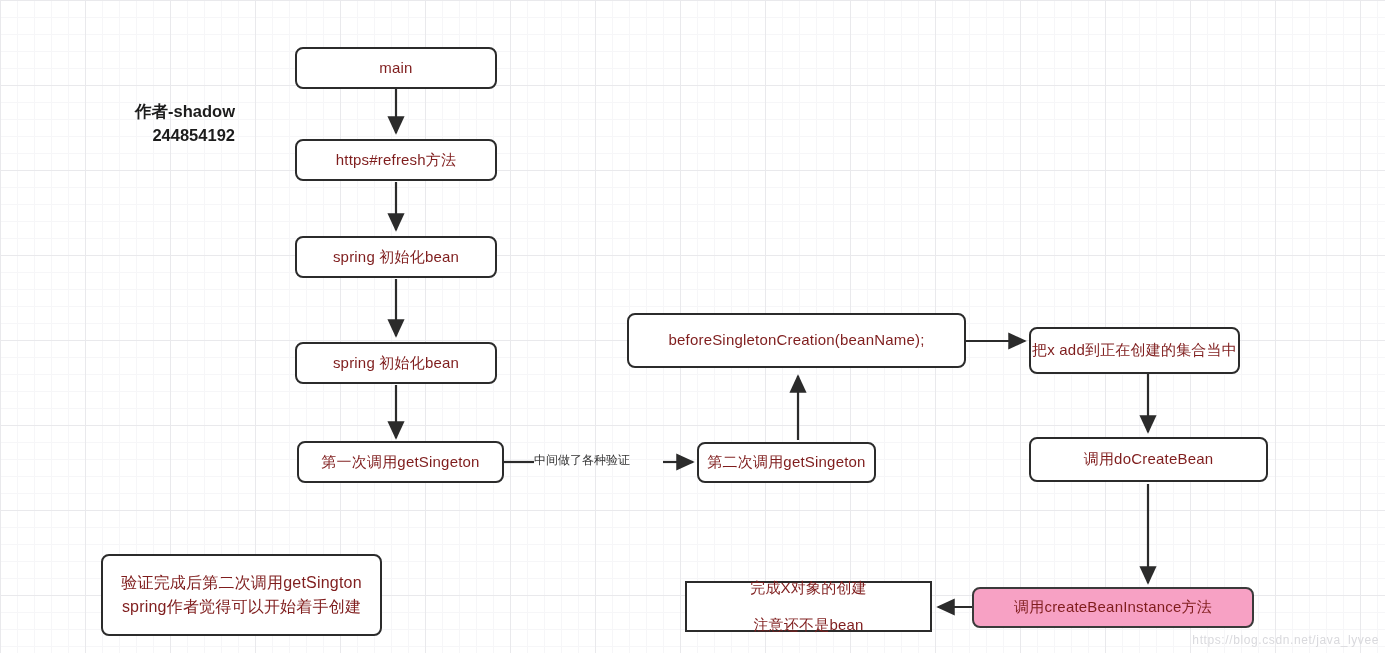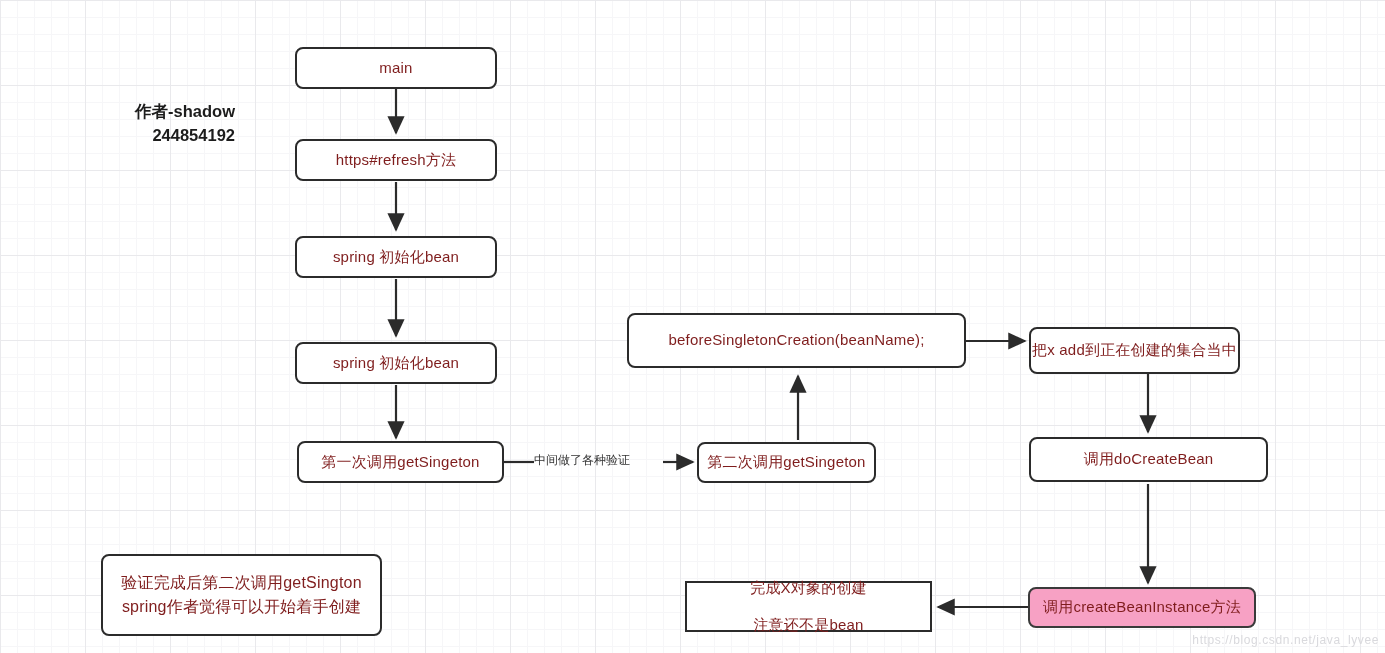--- a/index.html
+++ b/index.html
@@ -140,21 +140,21 @@
   <div class="edge-label" style="left:534px; top:452px;">中间做了各种验证</div>
 
   <div class="node" style="left:697px; top:442px; width:179px; height:41px;">第二次调用getSingeton</div>
 
   <div class="node" style="left:627px; top:313px; width:339px; height:55px;">beforeSingletonCreation(beanName);</div>
 
   <div class="node" style="left:1029px; top:327px; width:211px; height:47px;text-align:center;">把x add到正在创建的集合当中</div>
 
   <div class="node" style="left:1029px; top:437px; width:239px; height:45px;">调用doCreateBean</div>
 
-  <div class="node pink" style="left:1028px; top:587px; width:228px; height:41px;">调用createBeanInstance方法</div>
+  <div class="node pink" style="left:972px; top:587px; width:282px; height:41px;">调用createBeanInstance方法</div>
 
   <div class="node square" style="left:685px; top:581px; width:247px; height:51px; flex-direction:column;gap:16px;">
     <div>完成X对象的创建</div>
     <div>注意还不是bean</div>
   </div>
 
   <div class="node note" style="left:101px; top:554px; width:281px; height:82px; flex-direction:column;">
     <div>验证完成后第二次调用getSington</div>
     <div>spring作者觉得可以开始着手创建</div>
   </div>

